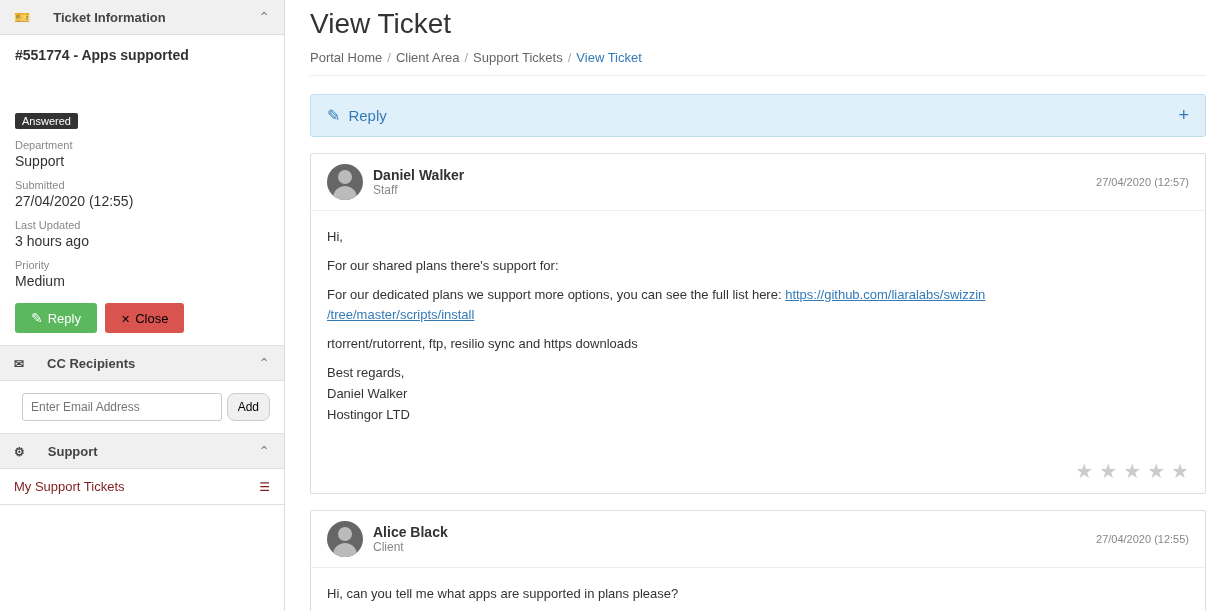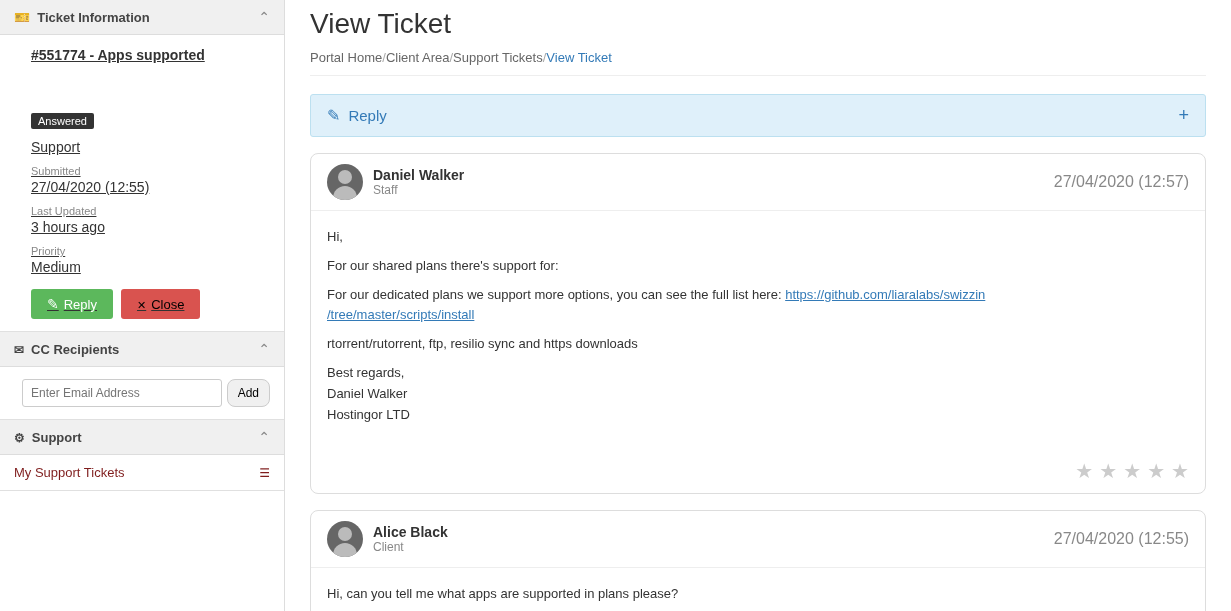--- a/index.html
+++ b/index.html
@@ -25,34 +25,33 @@
       padding: 9px 14px;
       display: flex;
       align-items: center;
       justify-content: space-between;
       border-bottom: 1px solid #ddd;
     }
 
     .sidebar-section-header .title-area {
       display: flex;
       align-items: center;
-      gap: 7px;
+      gap: 23px;
       font-weight: bold;
       font-size: 13px;
       color: #444;
     }
 
     .sidebar-section-header .chevron {
       color: #888;
       font-size: 14px;
     }
 
     .sidebar-section-body {
-      padding: 12px 31px;
-      text-decoration: underline;
+      padding: 12px 15px;
     }
 
     .ticket-number {
       font-size: 14px;
       font-weight: bold;
       margin-bottom: 5px;
       color: #333;
     }
 
     .badge-answered {
@@ -162,20 +161,21 @@
     .page-title {
       font-size: 28px;
       font-weight: 300;
       color: #333;
       margin-bottom: 10px;
     }
 
     .breadcrumb {
       display: flex;
       align-items: center;
+      gap: 5px;
       font-size: 13px;
       color: #666;
       margin-bottom: 18px;
       padding-bottom: 10px;
       border-bottom: 1px solid #eee;
     }
 
     .breadcrumb a {
       color: #666;
       text-decoration: none;
@@ -212,21 +212,21 @@
     }
 
     .reply-bar .plus {
       color: #337ab7;
       font-size: 18px;
     }
 
     
     .message-card {
       border: 1px solid #ddd;
-      border-radius: 8px;
+      border-radius: 2px;
       margin-bottom: 16px;
       overflow: hidden;
     }
 
     .message-header {
       padding: 10px 16px;
       display: flex;
       align-items: center;
       justify-content: space-between;
       border-bottom: 1px solid #eee;
@@ -277,21 +277,21 @@
       font-size: 14px;
       color: #333;
     }
 
     .user-info .role {
       font-size: 12px;
       color: #888;
     }
 
     .message-timestamp {
-      font-size: 16px;
+      font-size: 11px;
       color: #888;
     }
 
     .message-body {
       padding: 16px;
       line-height: 1.6;
       color: #333;
     }
 
     .message-body p {
@@ -334,20 +334,21 @@
         <span class="icon-ticket"></span>
         <span>Ticket Information</span>
       </div>
       <span class="chevron">⌃</span>
     </div>
     <div class="sidebar-section-body">
       <div class="ticket-number">#551774 - Apps supported</div>
       <div class="badge-answered">Answered</div>
 
       <div class="info-row">
+        <div class="info-label">Department</div>
         <div class="info-value">Support</div>
       </div>
 
       <div class="info-row">
         <div class="info-label">Submitted</div>
         <div class="info-value">27/04/2020 (12:55)</div>
       </div>
 
       <div class="info-row">
         <div class="info-label">Last Updated</div>

